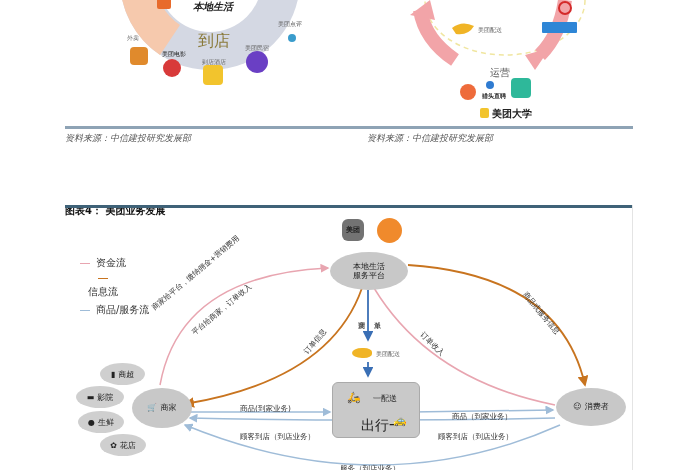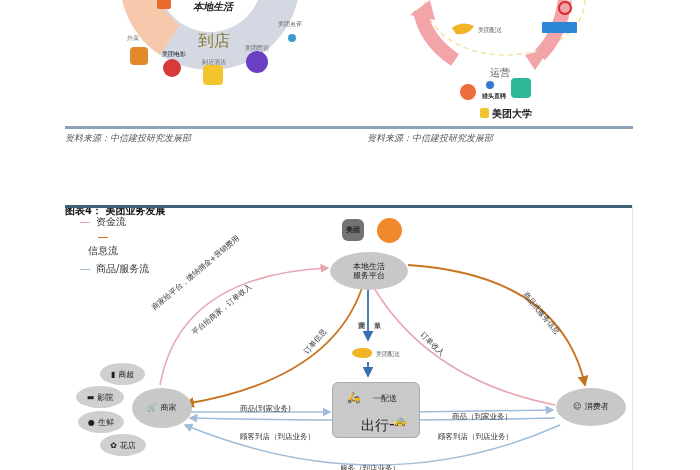--- a/index.html
+++ b/index.html
@@ -4,21 +4,21 @@
 <style>
   html, body { margin: 0; padding: 0; background: #ffffff; }
   body { width: 700px; height: 470px; position: relative; overflow: hidden;
          font-family: "DejaVu Sans", "Liberation Sans", sans-serif; color: #222; }
   .abs { position: absolute; }
   .top-fig { position: absolute; top: 0; height: 125px; overflow: hidden; }
   .rule { position: absolute; height: 3px; background: #8ea3b5; }
   .rule-dark { position: absolute; height: 3px; background: #3f6278; }
   .source { position: absolute; font-size: 9px; font-style: italic; color: #555; }
   .fig-title { position: absolute; font-size: 10px; font-weight: bold; color: #111; }
-  .legend-item { position: absolute; font-size: 10px; color: #333; display: flex; align-items: center; gap: 6px; }
+  .legend-item { position: absolute; font-size: 10px; color: #333; display: flex; align-items: center; gap: 6px; margin-top: 41px; }
   .legend-line { display: inline-block; width: 10px; height: 1px; }
   .node { position: absolute; background: #c8c8c8; border-radius: 50%; display: flex;
           align-items: center; justify-content: center; font-size: 8px; color: #222; text-align: center; line-height: 1.15; }
   .small-node { position: absolute; background: #cfcfcf; border-radius: 50%; display: flex;
           align-items: center; justify-content: center; font-size: 8px; color: #222; gap: 3px; }
   .hub-box { position: absolute; background: #c9c9c9; border-radius: 6px; border: 1px solid #aaa; }
   .flow-label { position: absolute; font-size: 7.5px; color: #333; white-space: nowrap; }
   .icon-app { position: absolute; border-radius: 6px; }
   .tiny { position: absolute; font-size: 6px; color: #666; white-space: nowrap; }
   .right-border { position: absolute; left: 632px; top: 205px; width: 1px; height: 265px; background: #e4e4e4; }

